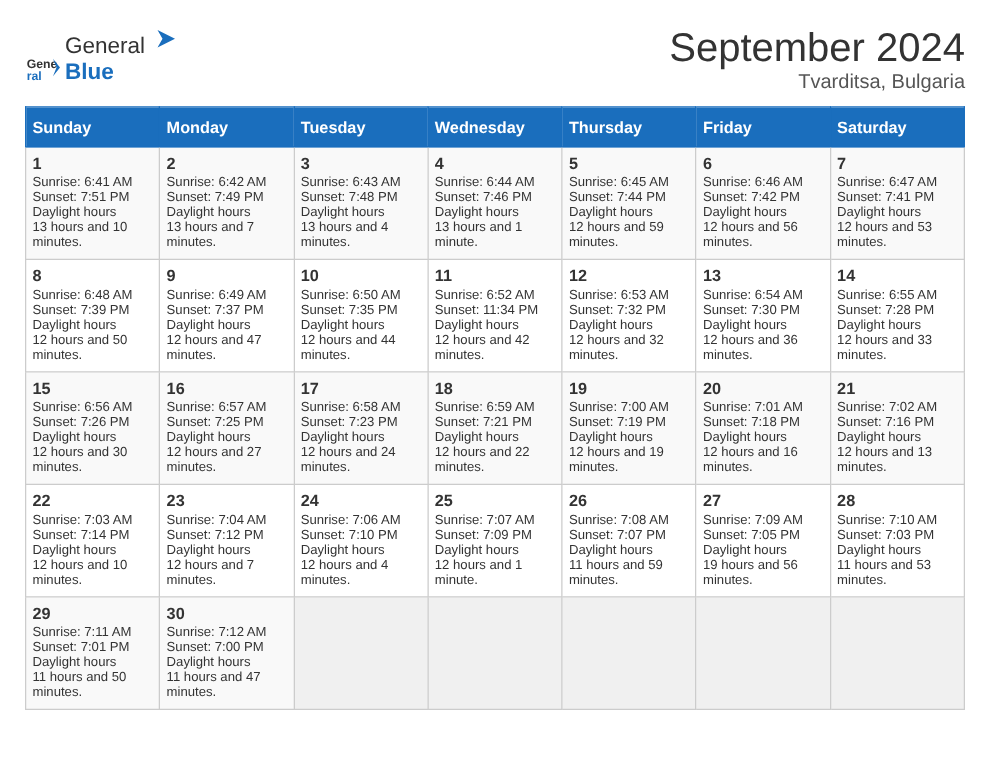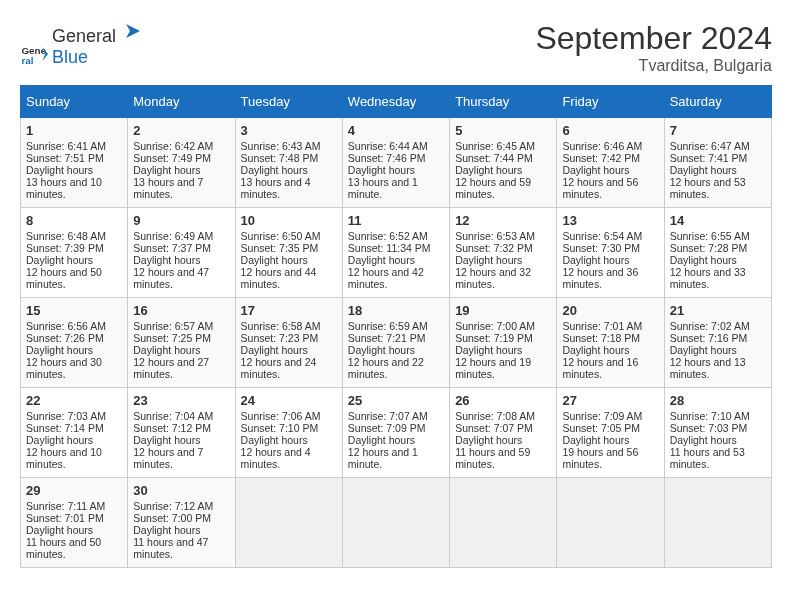--- a/index.html
+++ b/index.html
@@ -21,21 +21,21 @@
       align-items: flex-end;
       gap: 4px;
     }
     .logo-text-general {
       font-size: 18px;
       font-weight: normal;
       color: #333;
     }
     .logo-text-blue {
       font-size: 18px;
-      font-weight: normal;
+      font-weight: bold;
       color: #1a6ebd;
     }
     .logo-icon {
       width: 28px;
       height: 28px;
     }
     .title-area {
       text-align: right;
     }
     .month-title {
@@ -52,21 +52,21 @@
       border-collapse: collapse;
       table-layout: fixed;
     }
     thead tr {
       background-color: #1a6ebd;
       color: #fff;
     }
     thead th {
       padding: 8px 5px;
       font-size: 13px;
-      font-weight: normal;
+      font-weight: bold;
       text-align: left;
       border: 1px solid #1a6ebd;
     }
     tbody td {
       vertical-align: top;
       padding: 5px;
       border: 1px solid #ccc;
       font-size: 10.5px;
       color: #333;
       height: 90px;

